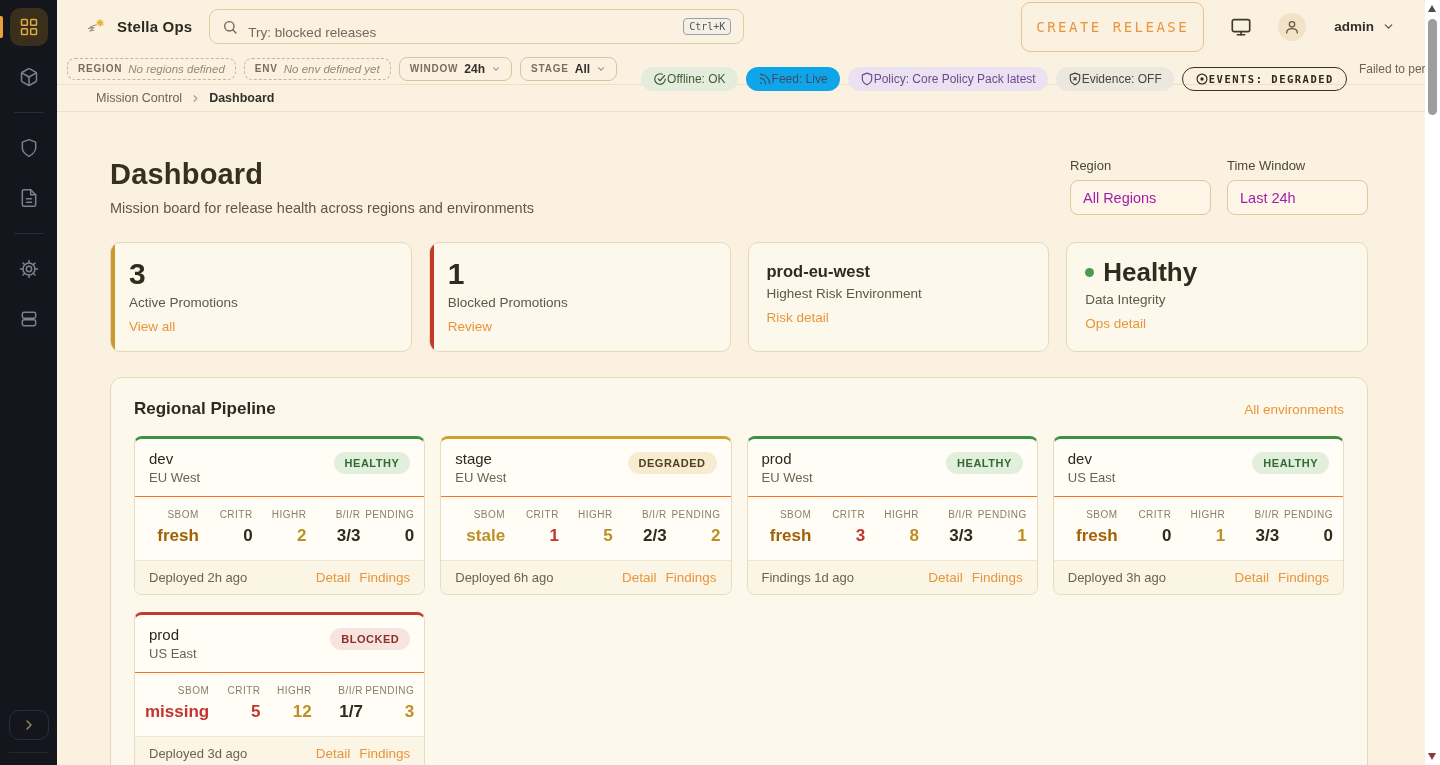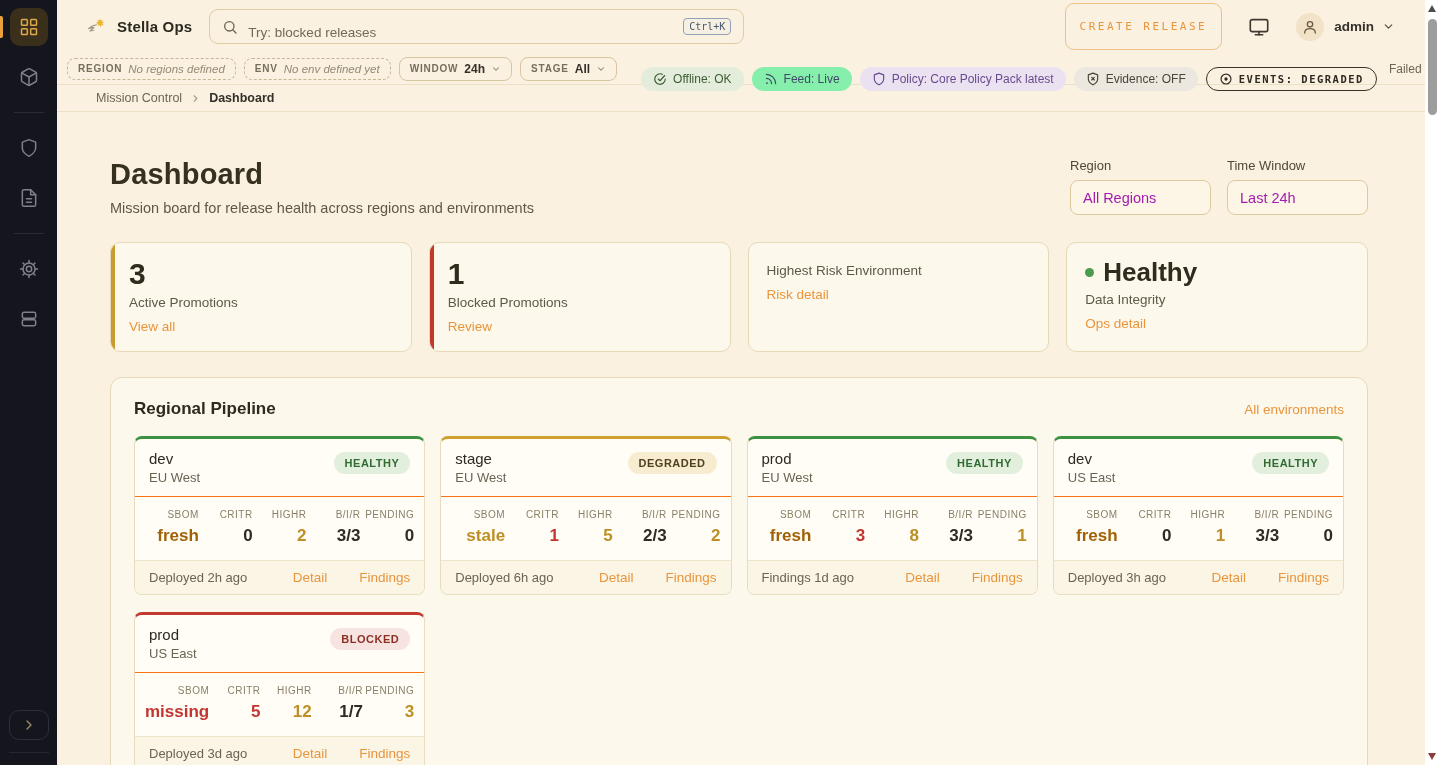--- a/index.html
+++ b/index.html
@@ -52,53 +52,53 @@
     border: none; outline: none; background: transparent; flex: 1;
     font-family: "Liberation Sans", sans-serif; font-size: 13.5px; color: #be185d; margin-top: 12px;
   }
   .search input::placeholder { color: #72695a; }
   .kbd {
     font-family: "DejaVu Sans Mono", monospace; font-size: 10px; color: #4c5870;
     border: 1px solid #93a0b8; border-radius: 4px; padding: 2px 5px; background: #f6f0e2;
   }
   .header-right { margin-left: auto; display: flex; align-items: center; }
   .create-btn {
-    font-family: "DejaVu Sans Mono", monospace; font-size: 11px; letter-spacing: 2.5px;
+    font-family: "DejaVu Sans Mono", monospace; font-size: 14px; letter-spacing: 2.5px;
     color: #e8953c; border: 1.5px solid #edc288; border-radius: 9px; background: transparent;
     padding: 16px 14px; cursor: pointer;
   }
   .monitor-btn { margin-left: 26px; color: #3f3a2f; cursor: pointer; }
   .avatar {
     margin-left: 26px; width: 28px; height: 28px; border-radius: 50%;
     background: #f1e2c8; display: flex; align-items: center; justify-content: center; color: #6b5b40;
   }
-  .user-name { font-size: 13.5px; font-weight: 600; color: #33302a; margin-left: 10px; }
+  .user-name { font-size: 13.5px; font-weight: 600; color: #33302a; margin-left: 28px; }
   .user-caret { margin-left: 8px; color: #55503f; }
 
   
   .ctx-bar {
     height: 32px; display: flex; align-items: center; gap: 8px; padding: 0 10px;
     border-bottom: 1px solid #ece0c6; flex-shrink: 0; white-space: nowrap;
   }
   .ctx-pill {
     display: flex; align-items: center; gap: 6px; border-radius: 8px; padding: 4px 10px; cursor: pointer;
   }
   .ctx-pill.dashed { border: 1px dashed #c4b797; }
   .ctx-pill.solid { border: 1px solid #d5c6a0; }
   .ctx-label { font-size: 10px; font-weight: bold; letter-spacing: .8px; color: #776f5d; }
   .ctx-empty { font-size: 11.5px; font-style: italic; color: #948a74; }
   .ctx-value { font-size: 12px; font-weight: bold; color: #33302a; }
   .ctx-caret { color: #8a8272; }
   .ctx-divider { width: 1px; height: 16px; background: #d8cbaa; margin: 0 4px; }
   .chip {
-    display: flex; align-items: center; gap: 6px; border-radius: 999px;
+    display: flex; align-items: center; border-radius: 999px;
     padding: 5px 12px; font-size: 12px; font-weight: 500; cursor: pointer; margin-top: 20px;
   }
   .chip-offline { background: #e4eddb; color: #3c5c34; }
-  .chip-feed { background: #86efac; color: #3f4b68; }
+  .chip-feed { background: #0ea5e9; color: #3f4b68; }
   .chip-policy { background: #eae2f1; color: #6b4b8f; }
   .chip-evidence { background: #ece7df; color: #4a443a; }
   .chip-events {
     border: 1.5px solid #39332a; background: transparent; color: #2e2a22;
     font-family: "DejaVu Sans Mono", monospace; font-size: 10.5px; font-weight: bold; letter-spacing: 1.5px;
     padding: 4px 12px;
   }
   .ctx-warning { font-size: 12px; color: #6e6556; margin-left: 4px; }
 
   
@@ -177,21 +177,21 @@
   .m-value { font-size: 17px; font-weight: bold; margin-top: 6px; }
   .m-value.t-green { color: #a16207; }
   .m-value.t-amber { color: #bd8f25; }
   .m-value.t-red { color: #c23531; }
   .m-value.t-dark { color: #2f2b20; }
   .env-foot {
     border-top: 1px solid #efe5cd; background: #fbf5e6; padding: 9px 14px;
     display: flex; justify-content: space-between; align-items: center; margin-top: auto;
   }
   .env-deployed { font-size: 13px; color: #6b6353; }
-  .env-links { display: flex; gap: 32px; }
+  .env-links { display: flex; gap: 9px; }
   .env-links a { font-size: 13.5px; color: #e8953c; cursor: pointer; text-decoration: none; }
 
   
   .scroll-strip { width: 15px; height: 765px; background: #ffffff; position: relative; flex-shrink: 0; }
   .scroll-up {
     position: absolute; top: 5px; left: 3px;
     width: 0; height: 0; border-left: 4.5px solid transparent; border-right: 4.5px solid transparent;
     border-bottom: 7px solid #4d4d4d;
   }
   .scroll-thumb { position: absolute; top: 19px; left: 3px; width: 9px; height: 96px; background: #9d9d9d; border-radius: 5px; }
@@ -438,20 +438,21 @@
     <a class="stat-link">View all</a>
   </div>
 
   <div class="stat-card accent-red">
     <div class="stat-value v-xl">1</div>
     <div class="stat-label">Blocked Promotions</div>
     <a class="stat-link">Review</a>
   </div>
 
   <div class="stat-card">
+    <div class="stat-value v-md">prod-eu-west</div>
     <div class="stat-label">Highest Risk Environment</div>
     <a class="stat-link">Risk detail</a>
   </div>
 
   <div class="stat-card">
     <div class="stat-value v-lg"><span class="dot"></span>Healthy</div>
     <div class="stat-label">Data Integrity</div>
     <a class="stat-link">Ops detail</a>
   </div>
 </div>

